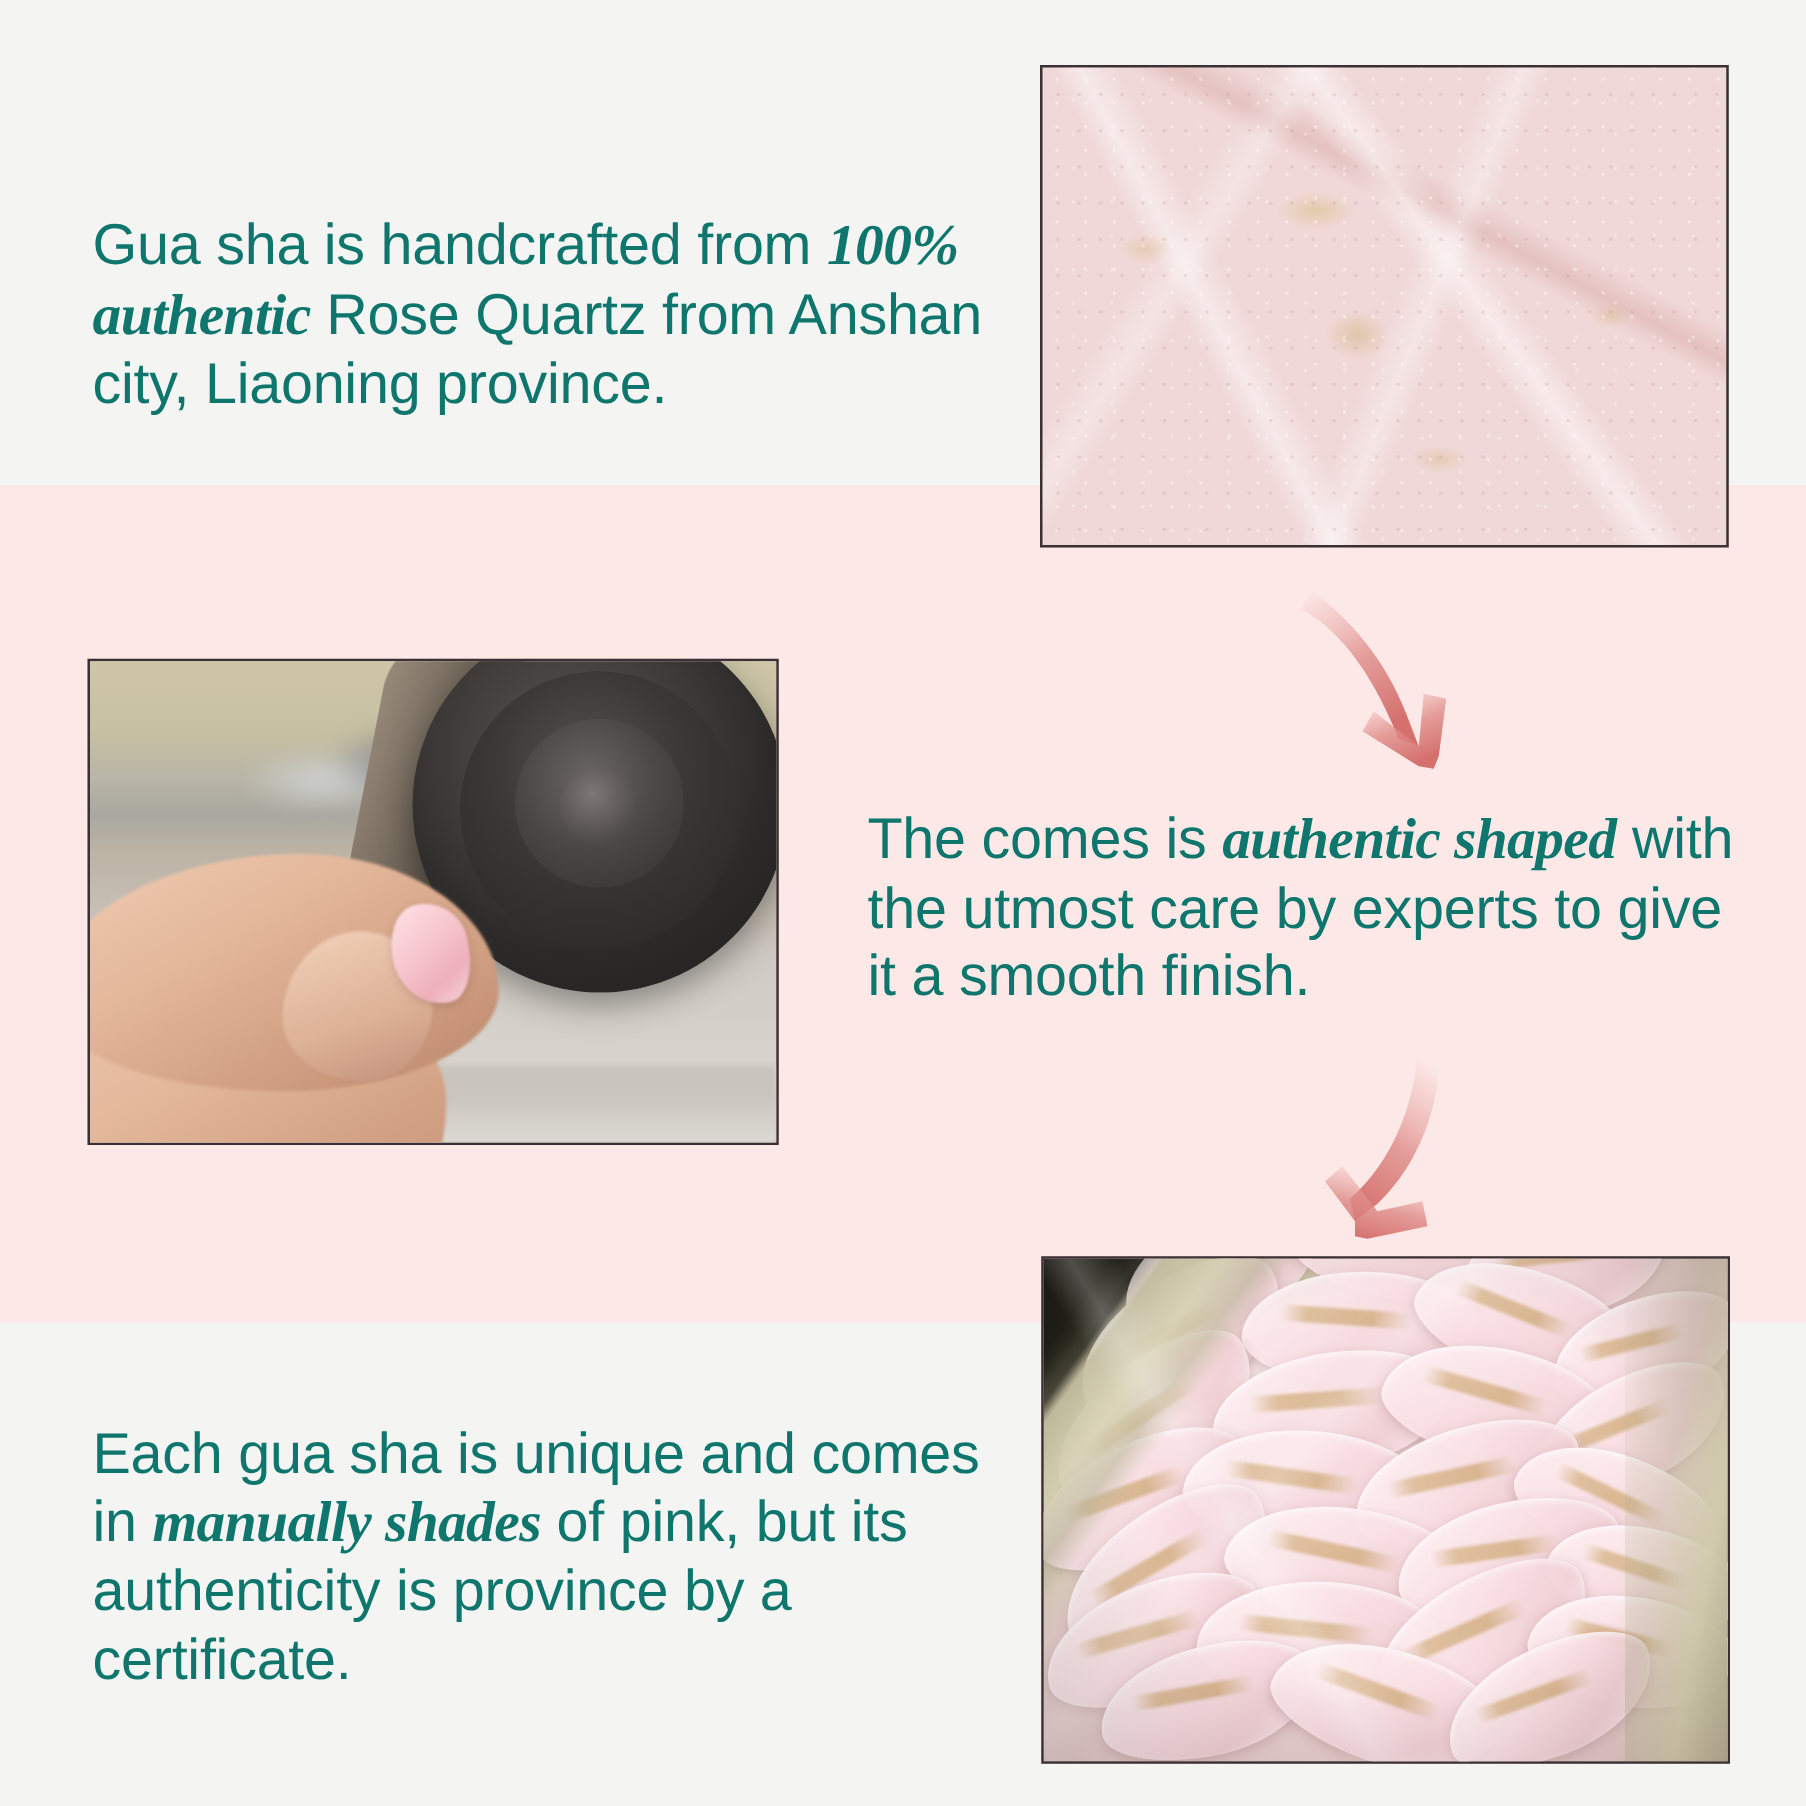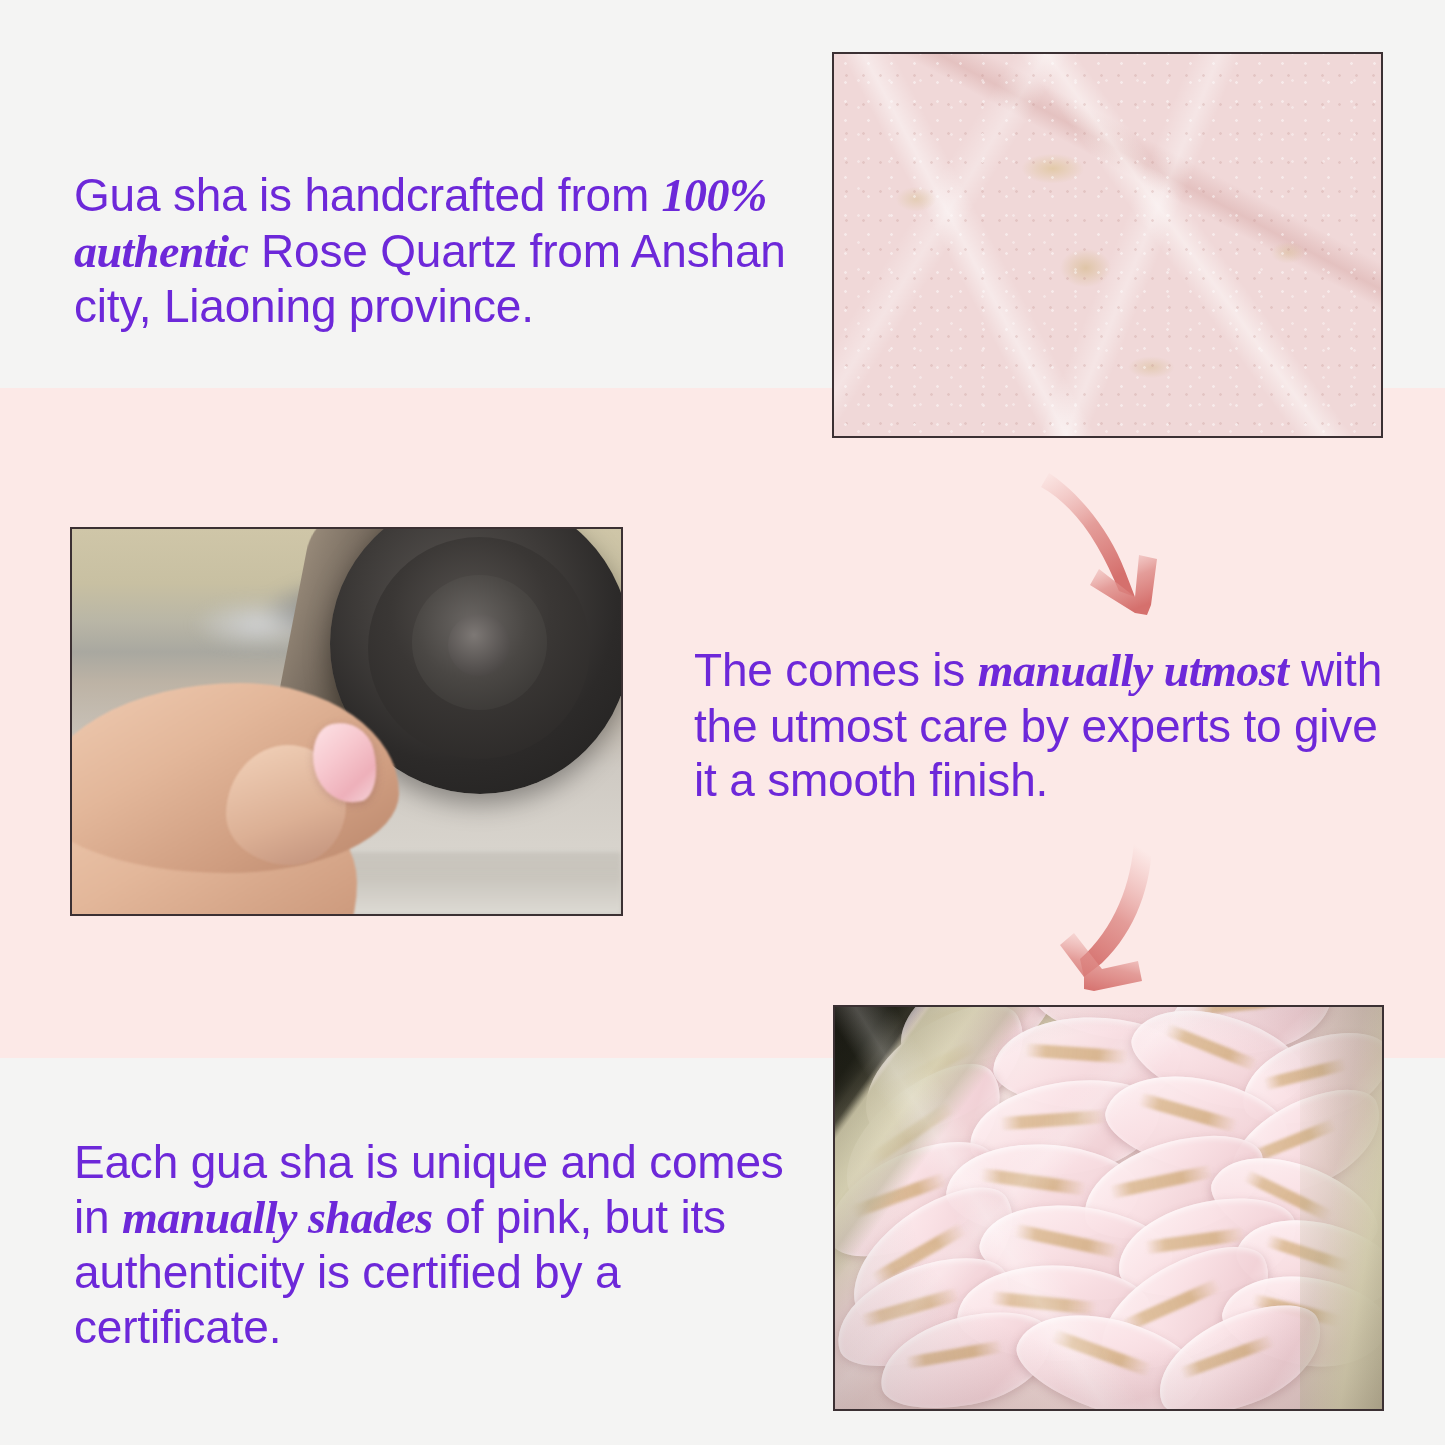--- a/index.html
+++ b/index.html
@@ -14,21 +14,21 @@
 
   
   .band { position:absolute; left:0; width:1445px; }
   .band-top    { top:0;     height:388px;  background:#f4f4f3; }
   .band-middle { top:388px; height:670px;  background:#fce9e7; }
   .band-bottom { top:1058px;height:387px;  background:#f4f4f3; }
 
   
   .textblock {
     position:absolute;
-    color:#6d28d9;
+    color:#0f766e;
     font-size:46px;
     line-height:1.19;
     letter-spacing:-0.2px;
     font-stretch:condensed;
     font-weight:350;
   }
   .textblock .em {
     font-family:"Liberation Serif", serif;
     font-weight:bold;
     font-style:italic;
@@ -272,36 +272,36 @@
       <div class="wheel-inner"></div>
       <div class="wheel-hub"></div>
       <div class="craft-counter"></div>
       <div class="hand hand-lower"></div>
       <div class="hand hand-upper"></div>
       <div class="hand thumb"></div>
       <div class="pink-stone"></div>
     </div>
   </div>
 
-  <p class="textblock" id="text-shaped"><span>The comes is </span><span class="em">manually utmost</span><span> with the utmost care by experts to give it a smooth finish.</span></p>
+  <p class="textblock" id="text-shaped"><span>The comes is </span><span class="em">authentic shaped</span><span> with the utmost care by experts to give it a smooth finish.</span></p>
 
   <svg class="arrow" id="arrow-two" viewBox="0 0 170 175">
     <defs>
       <linearGradient id="gradB" x1="0.65" y1="0" x2="0.3" y2="1">
         <stop offset="0%" stop-color="#eaa6a3" stop-opacity="0"></stop>
         <stop offset="20%" stop-color="#e7a29f" stop-opacity="0.35"></stop>
         <stop offset="55%" stop-color="#de8b87" stop-opacity="0.82"></stop>
         <stop offset="100%" stop-color="#d5706d" stop-opacity="1"></stop>
       </linearGradient>
     </defs>
     <path d="M 112 6 C 112 48, 96 96, 62 128 L 44 142 L 40 124 C 74 94, 92 48, 94 4 Z" fill="url(#gradB)"></path>
     <path d="M 44 142 L 20 110 L 34 98 L 62 134 L 98 126 L 102 146 L 54 156 L 44 154 Z" fill="url(#gradB)"></path>
   </svg>
 
-  <p class="textblock" id="text-unique"><span>Each gua sha is unique and comes in </span><span class="em">manually shades</span><span> of pink, but its authenticity is certified by a certificate.</span></p>
+  <p class="textblock" id="text-unique"><span>Each gua sha is unique and comes in </span><span class="em">manually shades</span><span> of pink, but its authenticity is province by a certificate.</span></p>
 
   <div class="photo" id="photo-batch">
     <div class="inner">
       <div class="batch-bg"></div>
       <div class="batch-field"></div>
       <div id="gua-layer">
           <div class="gua" style="left: 26%; top: 2%; width: 30%; height: 22%; transform: translate(-50%, -50%) rotate(-18deg);"></div>
           <div class="gua" style="left: 52%; top: -3%; width: 31%; height: 22%; transform: translate(-50%, -50%) rotate(10deg);"></div>
           <div class="gua" style="left: 76%; top: 1%; width: 30%; height: 21%; transform: translate(-50%, -50%) rotate(-6deg);"></div>
           <div class="gua" style="left: 20%; top: 16%; width: 33%; height: 24%; transform: translate(-50%, -50%) rotate(-28deg);"></div>

